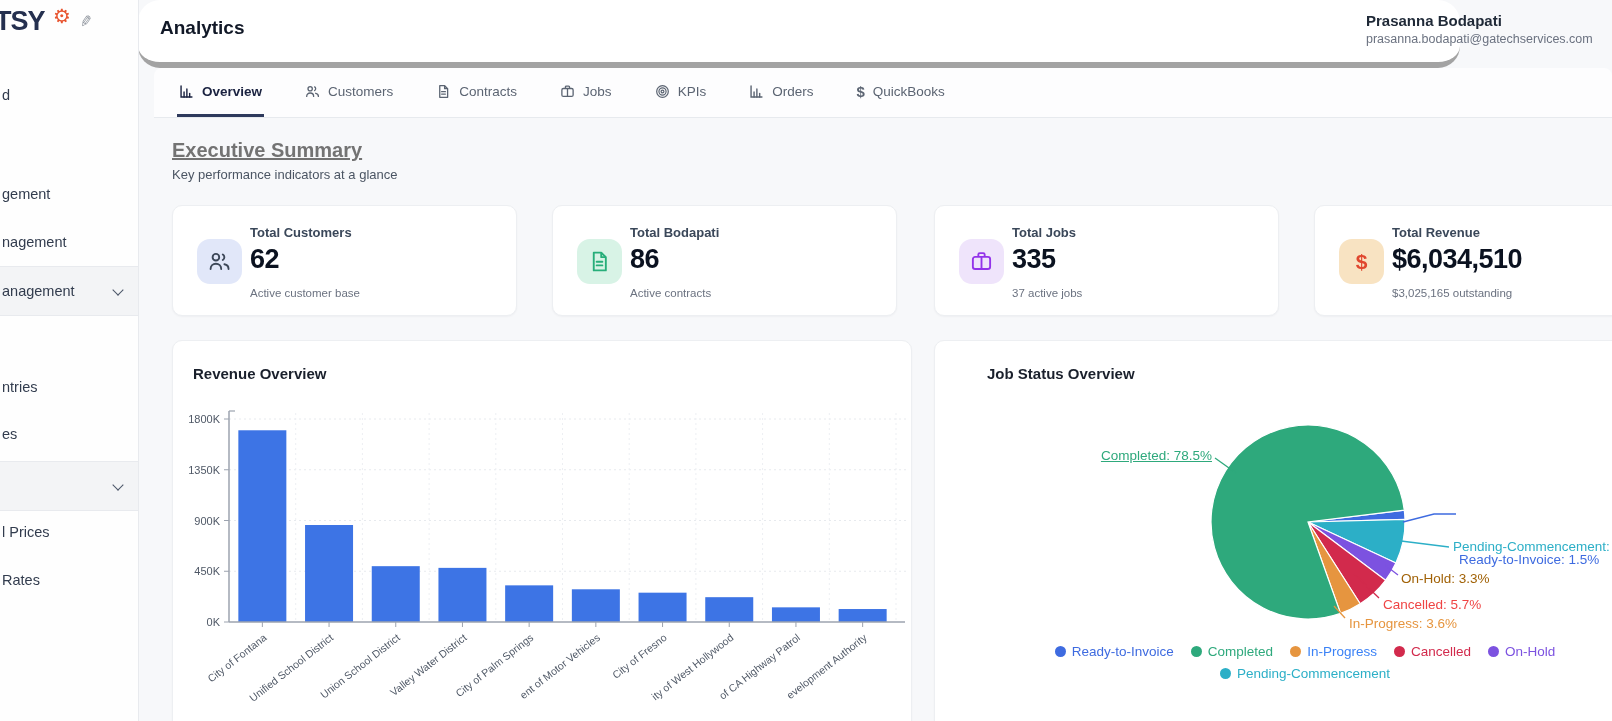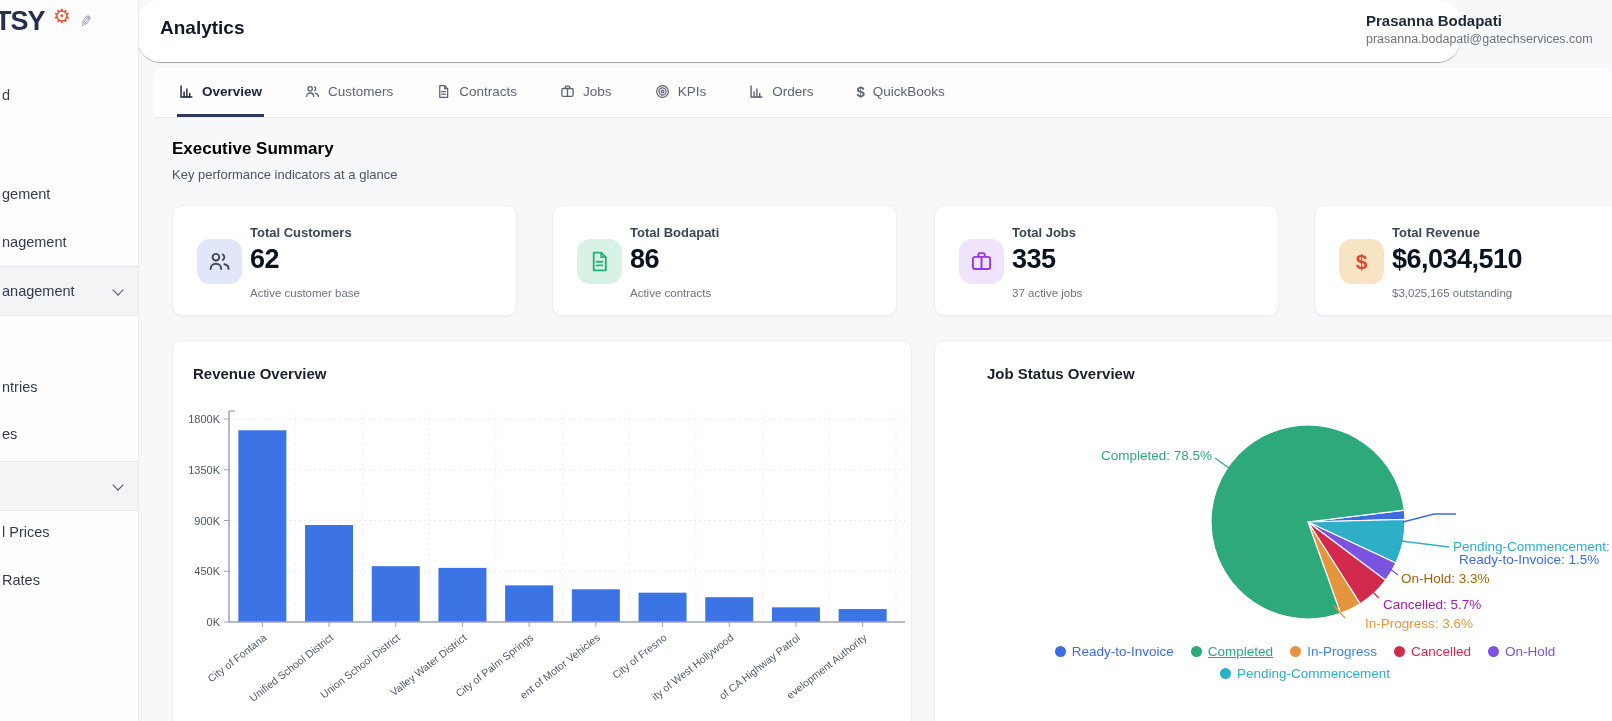--- a/index.html
+++ b/index.html
@@ -14,34 +14,34 @@
   .logo{position:absolute;left:-5px;top:6px;font-size:27px;font-weight:800;letter-spacing:-1px;color:#25304F;}
   .logo-gear{position:absolute;left:58px;top:-2px;font-size:20px;color:#E8542F;font-weight:400;letter-spacing:0;}
   .logo-pen{position:absolute;left:84px;top:6px;font-size:15px;color:#8A9099;transform:rotate(80deg);letter-spacing:0;}
   .srow{position:absolute;left:0;width:138px;height:48px;display:flex;align-items:center;font-size:14.5px;color:#323C4E;}
   .slabel{padding-left:2px;white-space:nowrap;}
   .srow.hl{background:#F3F4F6;border-top:1px solid #E8EAEE;border-bottom:1px solid #E8EAEE;}
   .chev{position:absolute;right:16px;width:7px;height:7px;border-right:1.7px solid #4A5568;border-bottom:1.7px solid #4A5568;transform:rotate(45deg);margin-top:-3px;}
   .sr0{top:71px}.sr1{top:170px}.sr2{top:218px}.sr3{top:266px}.sr4{top:363px}
   .sr5{top:410px}.sr6{top:461px}.sr7{top:508px}.sr8{top:556px}
   
-  .header{position:absolute;left:138px;top:0;width:1322px;height:62px;background:#FFFFFF;border-bottom:1px solid #a3a3a3;border-radius:22px;}
+  .header{position:absolute;left:138px;top:0;width:1322px;height:62px;background:#FFFFFF;border-bottom:6px solid #a3a3a3;border-radius:22px;}
   .appname{position:absolute;left:22px;top:17px;font-size:19px;font-weight:700;color:#111827;}
   .user{position:absolute;left:1228px;top:11px;width:340px;white-space:nowrap;}
   .uname{font-size:15px;font-weight:700;color:#1F2937;line-height:20px;}
   .uemail{font-size:12.5px;color:#6B7280;line-height:17px;}
   
   .tabstrip{position:absolute;left:154px;top:68px;width:1458px;height:50px;background:#FDFDFE;border-bottom:1px solid #E7EAEE;border-radius:8px 8px 0 0;display:flex;align-items:stretch;padding-left:23px;box-sizing:border-box;gap:39px;}
   .tab{display:flex;align-items:center;gap:8px;font-size:13.5px;color:#5B6472;border-bottom:3px solid transparent;padding:0 2px;cursor:pointer;}
   .tab .ticon{display:flex;align-items:center;}
   .tab svg{width:15px;height:15px;}
   .tab.active{color:#1A2240;font-weight:700;border-bottom-color:#2E3A5C;justify-content:center;}
   .dollar-glyph{font-size:15px;font-weight:600;}
   
-  .sec-title{position:absolute;left:172px;top:139px;font-size:17px;font-weight:700;color:#000000;}
+  .sec-title{position:absolute;left:172px;top:139px;font-size:20px;font-weight:700;color:#737373;text-decoration:underline;}
   .sec-sub{position:absolute;left:172px;top:167px;font-size:13px;color:#4B5563;}
   .kpi{position:absolute;top:205px;width:345px;height:111px;background:#fff;border:1px solid #EDEFF2;border-radius:10px;box-shadow:0 1px 2px rgba(16,24,40,.04);box-sizing:border-box;}
   .k0{left:172px}.k1{left:552px}.k2{left:934px}.k3{left:1314px}
   .kpi-icon{position:absolute;left:24px;top:33px;width:45px;height:45px;border-radius:13px;display:flex;align-items:center;justify-content:center;}
   .kpi-icon svg{width:23px;height:23px;}
   .kpi-icon .dollar-glyph{font-size:21px;font-weight:700;}
   .kpi-label{position:absolute;left:77px;top:19px;font-size:13px;font-weight:600;color:#3A4759;}
   .kpi-value{position:absolute;left:77px;top:38px;font-size:27px;font-weight:800;color:#0B1220;letter-spacing:-.5px;}
   .kpi-sub{position:absolute;left:77px;top:81px;font-size:11.5px;color:#6B7280;}
   
@@ -51,21 +51,21 @@
   .bar-title{left:20px}.pie-title{left:52px}
   .chartcard svg{position:absolute;left:0;top:0;}
   .tick{font-size:11px;fill:#4F5866;}
   .xlab{font-size:10.5px;fill:#4F5866;}
   .callout{position:absolute;font-size:13.5px;font-weight:500;white-space:nowrap;}
   .co-completed{left:147px;top:107px;width:130px;text-align:right;}
   .co-rti{left:524px;top:165px;margin-top:46px;}
   .co-pending{left:518px;top:198px;}
   .co-onhold{left:466px;top:230px;}
   .co-cancelled{left:448px;top:256px;}
-  .co-inprogress{left:430px;top:275px;}
+  .co-inprogress{left:414px;top:275px;}
   .legend-row{position:absolute;left:0;width:740px;display:flex;justify-content:center;gap:17px;align-items:center;}
   .lr1{top:303px}.lr2{top:325px}
   .legend-item{display:flex;align-items:center;gap:6px;font-size:13.5px;font-weight:500;white-space:nowrap;}
   .dot{width:11px;height:11px;border-radius:50%;display:inline-block;}
 </style>
 </head>
 <body>
 
 <div class="sidebar">
   <div class="logo">
@@ -309,35 +309,35 @@
     </svg>
   <svg width="740" height="400" viewBox="0 0 740 400" style="pointer-events:none;">
     <path d="M280 117 L301 132" fill="none" stroke-width="1.3" style="stroke: rgb(46, 169, 124);"></path>
     <path d="M468 181 L499 173 L521 173" fill="none" stroke-width="1.3" style="stroke: rgb(62, 107, 224);"></path>
     <path d="M466 200 L514 206" fill="none" stroke-width="1.3" style="stroke: rgb(44, 175, 199);"></path>
     <path d="M450 224 L463 234" fill="none" stroke-width="1.3" style="stroke: rgb(124, 82, 224);"></path>
     <path d="M419 233 L444 257" fill="none" stroke-width="1.3" style="stroke: rgb(210, 42, 76);"></path>
     <path d="M399 265 L410 277" fill="none" stroke-width="1.3" style="stroke: rgb(230, 149, 63);"></path>
   </svg>
 
-  <span class="callout co-completed" style="color: rgb(46, 169, 124);">Completed: 78.5%</span>
+  <span class="callout co-completed" style="color: rgb(46, 169, 124); text-decoration: underline;">Completed: 78.5%</span>
   <span class="callout co-rti" style="color: rgb(62, 107, 224);">Ready-to-Invoice: 1.5%</span>
   <span class="callout co-pending" style="color: rgb(44, 175, 199);">Pending-Commencement: 7.4%</span>
   <span class="callout co-onhold" style="color: #a16207;">On-Hold: 3.3%</span>
-  <span class="callout co-cancelled" style="color: #a21caf;">Cancelled: 5.7%</span>
+  <span class="callout co-cancelled" style="color: #ef4444;">Cancelled: 5.7%</span>
   <span class="callout co-inprogress" style="color: rgb(230, 149, 63);">In-Progress: 3.6%</span>
 
   <div class="legend-row lr1">
     <span class="legend-item">
         <span class="dot" style="background: rgb(62, 107, 224);"></span>
         <span style="color: rgb(62, 107, 224);">Ready-to-Invoice</span>
       </span>
     <span class="legend-item">
         <span class="dot" style="background: rgb(46, 169, 124);"></span>
-        <span style="color: rgb(46, 169, 124); text-decoration: underline;">Completed</span>
+        <span style="color: rgb(46, 169, 124);">Completed</span>
       </span>
     <span class="legend-item">
         <span class="dot" style="background: rgb(230, 149, 63);"></span>
         <span style="color: #3b82f6;">In-Progress</span>
       </span>
     <span class="legend-item">
         <span class="dot" style="background: rgb(210, 42, 76);"></span>
         <span style="color: rgb(210, 42, 76);">Cancelled</span>
       </span>
     <span class="legend-item">

